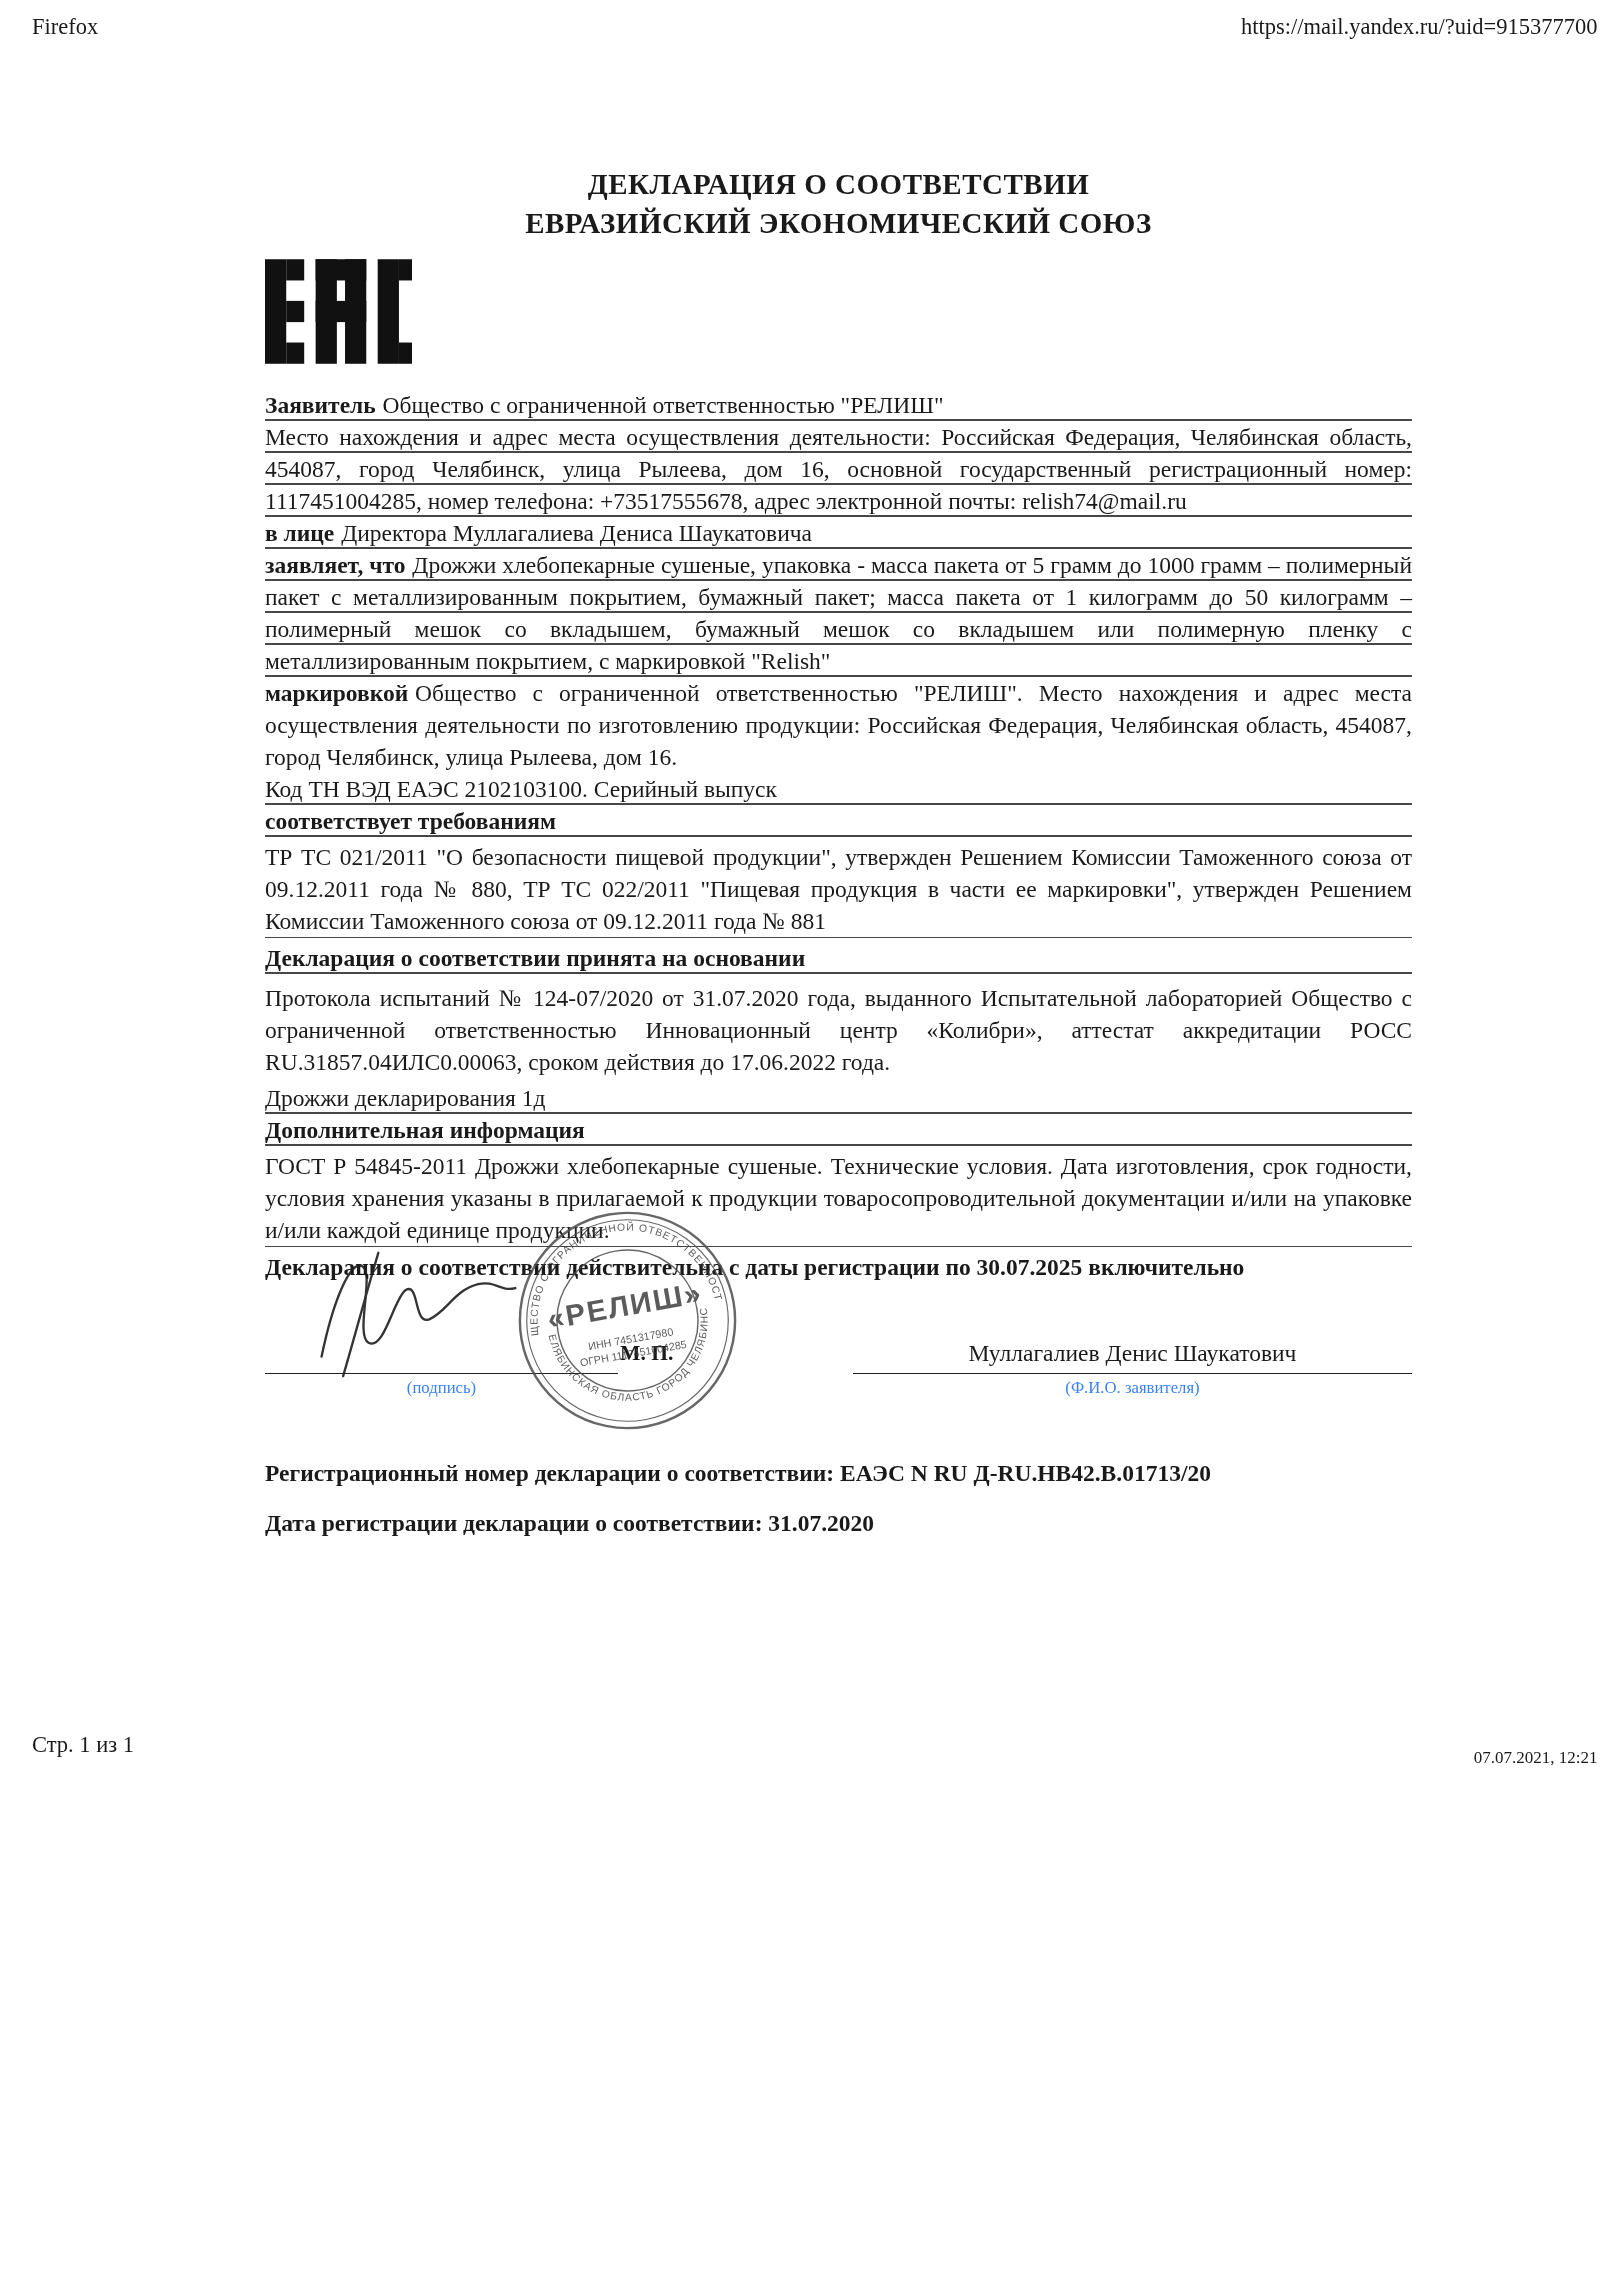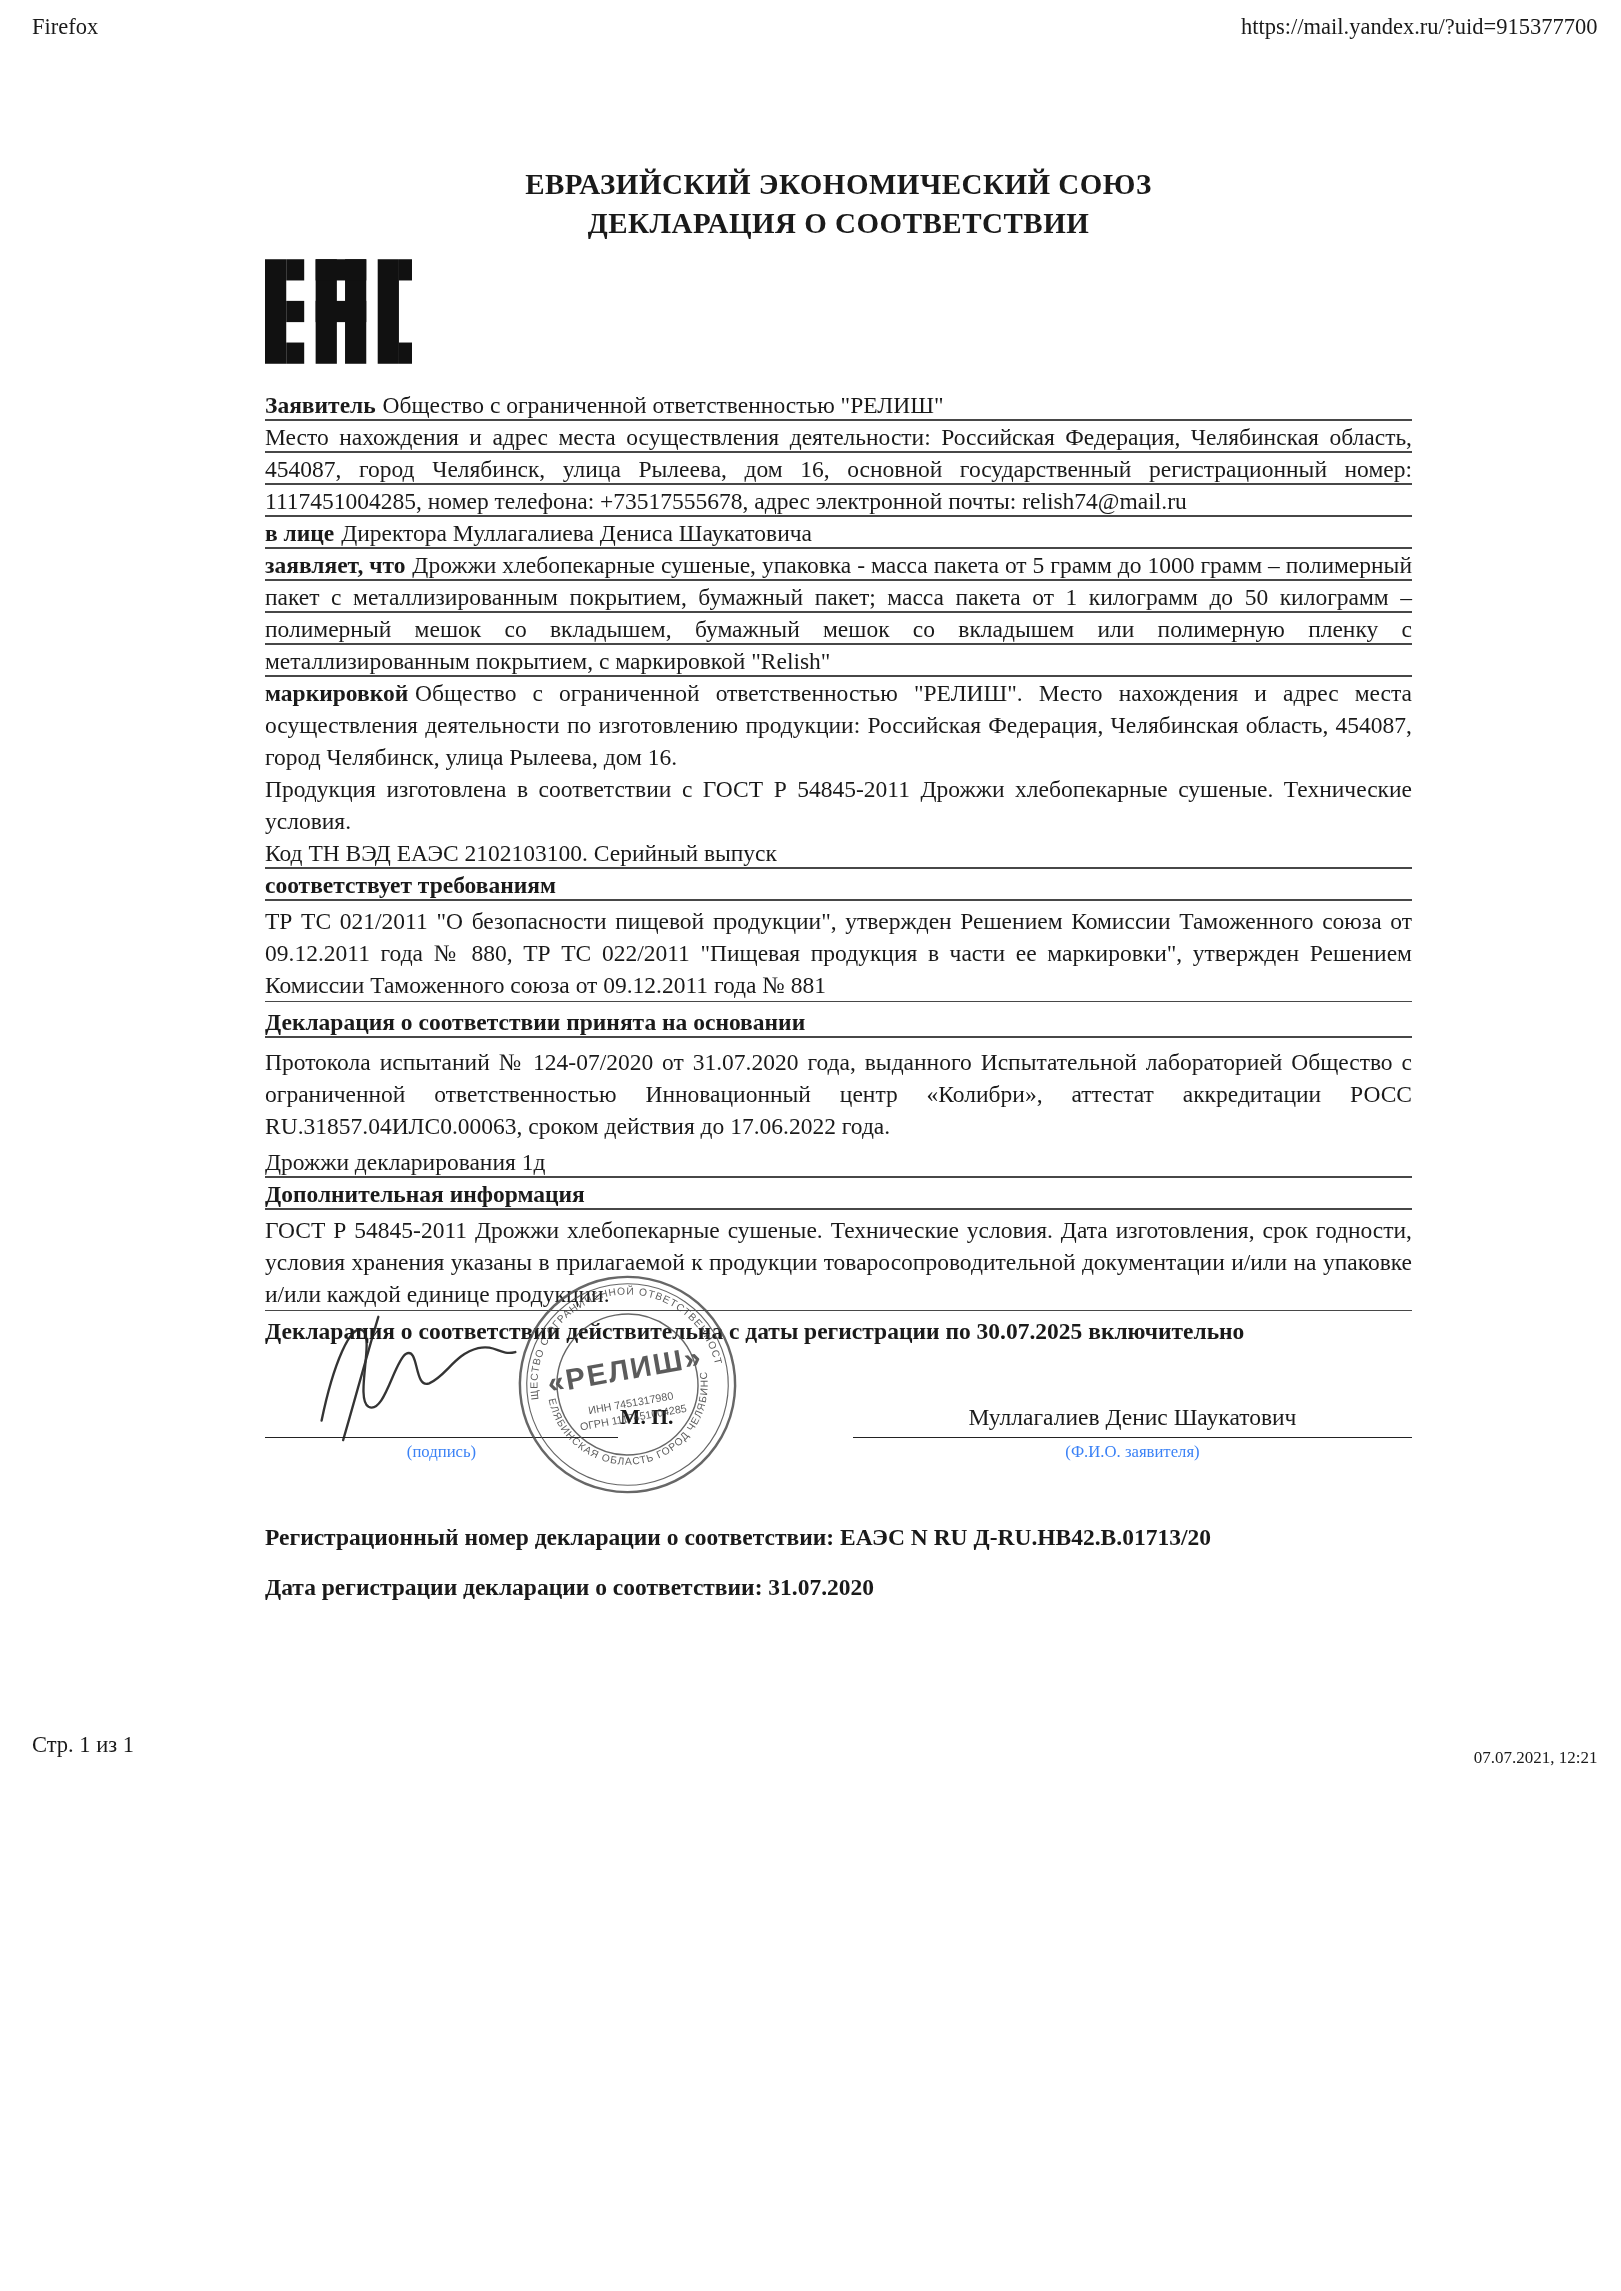--- a/index.html
+++ b/index.html
@@ -50,22 +50,22 @@
 </head>
 <body>
 
 <div class="page">
 
   <div class="hdr-left">Firefox</div>
   <div class="hdr-right">https://mail.yandex.ru/?uid=915377700</div>
 
   <div class="content">
 
+    <div class="title">ДЕКЛАРАЦИЯ О СООТВЕТСТВИИ</div>
     <div class="title">ЕВРАЗИЙСКИЙ ЭКОНОМИЧЕСКИЙ СОЮЗ</div>
-    <div class="title">ДЕКЛАРАЦИЯ О СООТВЕТСТВИИ</div>
 
     <div class="eac">
       <svg width="147" height="105" viewBox="0 0 180 128">
         <g fill="#111111">
           <rect x="0" y="0" width="26" height="128"></rect>
             <rect x="26" y="0" width="22" height="26"></rect>
             <rect x="26" y="51" width="22" height="26"></rect>
             <rect x="26" y="102" width="22" height="26"></rect>
           <rect x="62" y="0" width="26" height="128"></rect>
             <rect x="98" y="0" width="26" height="128"></rect>
@@ -81,21 +81,20 @@
     <p class="ruled"><b class="lead">Заявитель</b><span>Общество с ограниченной ответственностью "РЕЛИШ"</span></p>
 
     <p class="ruled just">Место нахождения и адрес места осуществления деятельности: Российская Федерация, Челябинская область, 454087, город Челябинск, улица Рылеева, дом 16, основной государственный регистрационный номер: 1117451004285, номер телефона: +73517555678, адрес электронной почты: relish74@mail.ru</p>
 
     <p class="ruled"><b class="lead">в лице</b><span>Директора  Муллагалиева Дениса Шаукатовича</span></p>
 
     <p class="ruled just"><b class="lead">заявляет, что</b><span>Дрожжи хлебопекарные сушеные, упаковка - масса пакета от 5 грамм до 1000 грамм – полимерный пакет с металлизированным покрытием, бумажный пакет; масса пакета от 1 килограмм до 50 килограмм – полимерный мешок со вкладышем, бумажный мешок со вкладышем или полимерную пленку с металлизированным покрытием, с маркировкой "Relish"</span></p>
 
     <p class="just"><b class="lead">маркировкой</b><span>Общество с ограниченной ответственностью "РЕЛИШ". Место нахождения и адрес места осуществления деятельности по изготовлению продукции: Российская Федерация, Челябинская область, 454087, город Челябинск, улица Рылеева, дом 16.</span></p>
 
-    <p class="just">Продукция изготовлена в соответствии с ГОСТ Р 54845-2011 Дрожжи хлебопекарные сушеные. Технические условия.</p>
 
     <p class="ruled">Код ТН ВЭД ЕАЭС 2102103100. Серийный выпуск</p>
 
     <p class="b ruled">соответствует требованиям</p>
 
     <p class="just rule-bottom mt4">ТР ТС 021/2011 "О безопасности пищевой продукции", утвержден Решением Комиссии Таможенного союза от 09.12.2011 года № 880, ТР ТС 022/2011 "Пищевая продукция в части ее маркировки", утвержден Решением Комиссии Таможенного союза от 09.12.2011 года № 881</p>
 
     <p class="b ruled mt4">Декларация о соответствии принята на основании</p>
 
     <p class="just mt8">Протокола испытаний № 124-07/2020 от 31.07.2020 года, выданного Испытательной лабораторией Общество с ограниченной ответственностью Инновационный центр «Колибри», аттестат аккредитации РОСС RU.31857.04ИЛС0.00063, сроком действия до  17.06.2022 года.</p>

